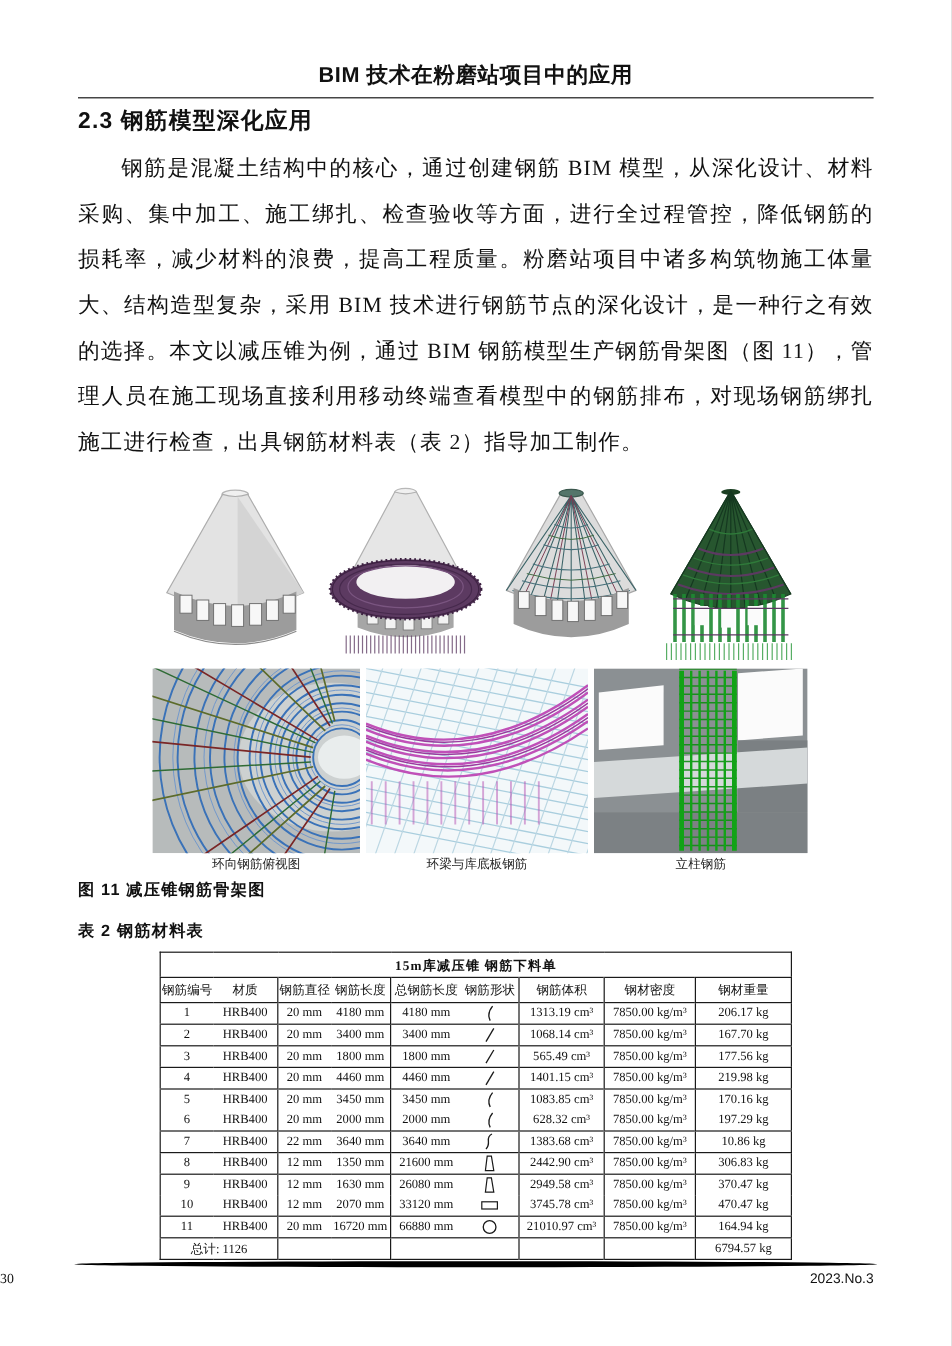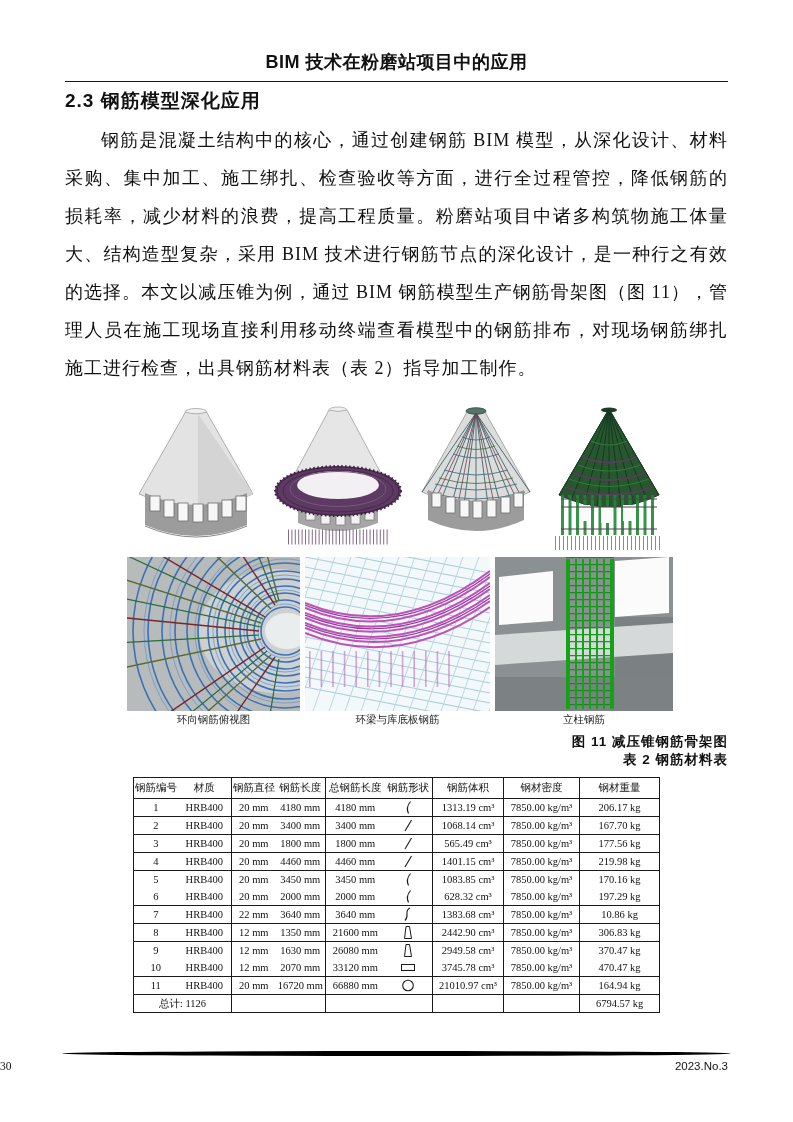--- a/index.html
+++ b/index.html
@@ -12,24 +12,24 @@
   h1.sec{margin:6px 0 0;font-family:"Liberation Sans","DejaVu Sans",sans-serif;font-size:19px;
          font-weight:bold;letter-spacing:1px;}
   p.body{margin:7px 0 0;font-size:18px;line-height:38px;letter-spacing:1px;
          text-align:justify;text-indent:2em;}
   .figs{margin-top:12px;}
   .figrow1{display:flex;gap:3px;margin-left:60px;}
   .figrow2{display:flex;gap:5px;margin-left:62px;margin-top:3px;}
   .figrow1 svg,.figrow2 svg{display:block;background:#fff;}
   .caps{display:flex;gap:5px;margin-left:62px;margin-top:2px;font-size:10.5px;color:#222;align-items:center;}
   .caps div{text-align:center;}
-  .figtitle,.tablecap{text-align:right;font-family:"Liberation Sans","DejaVu Sans",sans-serif;
+  .figtitle,.tablecap{text-align:left;font-family:"Liberation Sans","DejaVu Sans",sans-serif;
         font-size:13.5px;font-weight:bold;letter-spacing:1px;}
   .figtitle{margin-top:6px;}
-  .tablecap{margin-top:0;}
+  .tablecap{margin-top:16px;}
   table.rebar{margin:8px 0 0 68px;width:526px;table-layout:fixed;border-collapse:collapse;
         border:1.5px solid #1a1a1a;font-size:10.5px;}
   table.rebar td,table.rebar th{height:17px;padding:0 1px;text-align:center;font-weight:normal;
         overflow:hidden;white-space:nowrap;}
   table.rebar .ttl{height:20px;font-weight:600;font-size:11px;letter-spacing:1px;}
   table.rebar thead tr.head th{height:20px;}
   table.rebar thead tr.head{border-top:1px solid #1a1a1a;border-bottom:1px solid #1a1a1a;}
   table.rebar tbody tr{border-top:1px solid #1a1a1a;}
   table.rebar tbody tr:first-child,table.rebar tbody tr.nt{border-top:none;}
   table.rebar tfoot tr{border-top:1px solid #1a1a1a;}
@@ -205,20 +205,23 @@
           <col style="width:54px">
           <col style="width:44px">
           <col style="width:50px">
         <col style="width:59px">
           <col style="width:48px">
           <col style="width:71px">
           <col style="width:76px">
         <col style="width:80px">
       </colgroup>
       <thead>
+        <tr>
+          <td class="ttl" colspan="9">15m库减压锥 钢筋下料单</td>
+        </tr>
         <tr class="head">
           <th>钢筋编号</th>
           <th>材质</th>
           <th class="gl">钢筋直径</th>
           <th>钢筋长度</th>
           <th class="gl">总钢筋长度</th>
           <th>钢筋形状</th>
           <th class="gl">钢筋体积</th>
           <th class="gl">钢材密度</th>
           <th class="gl">钢材重量</th>

